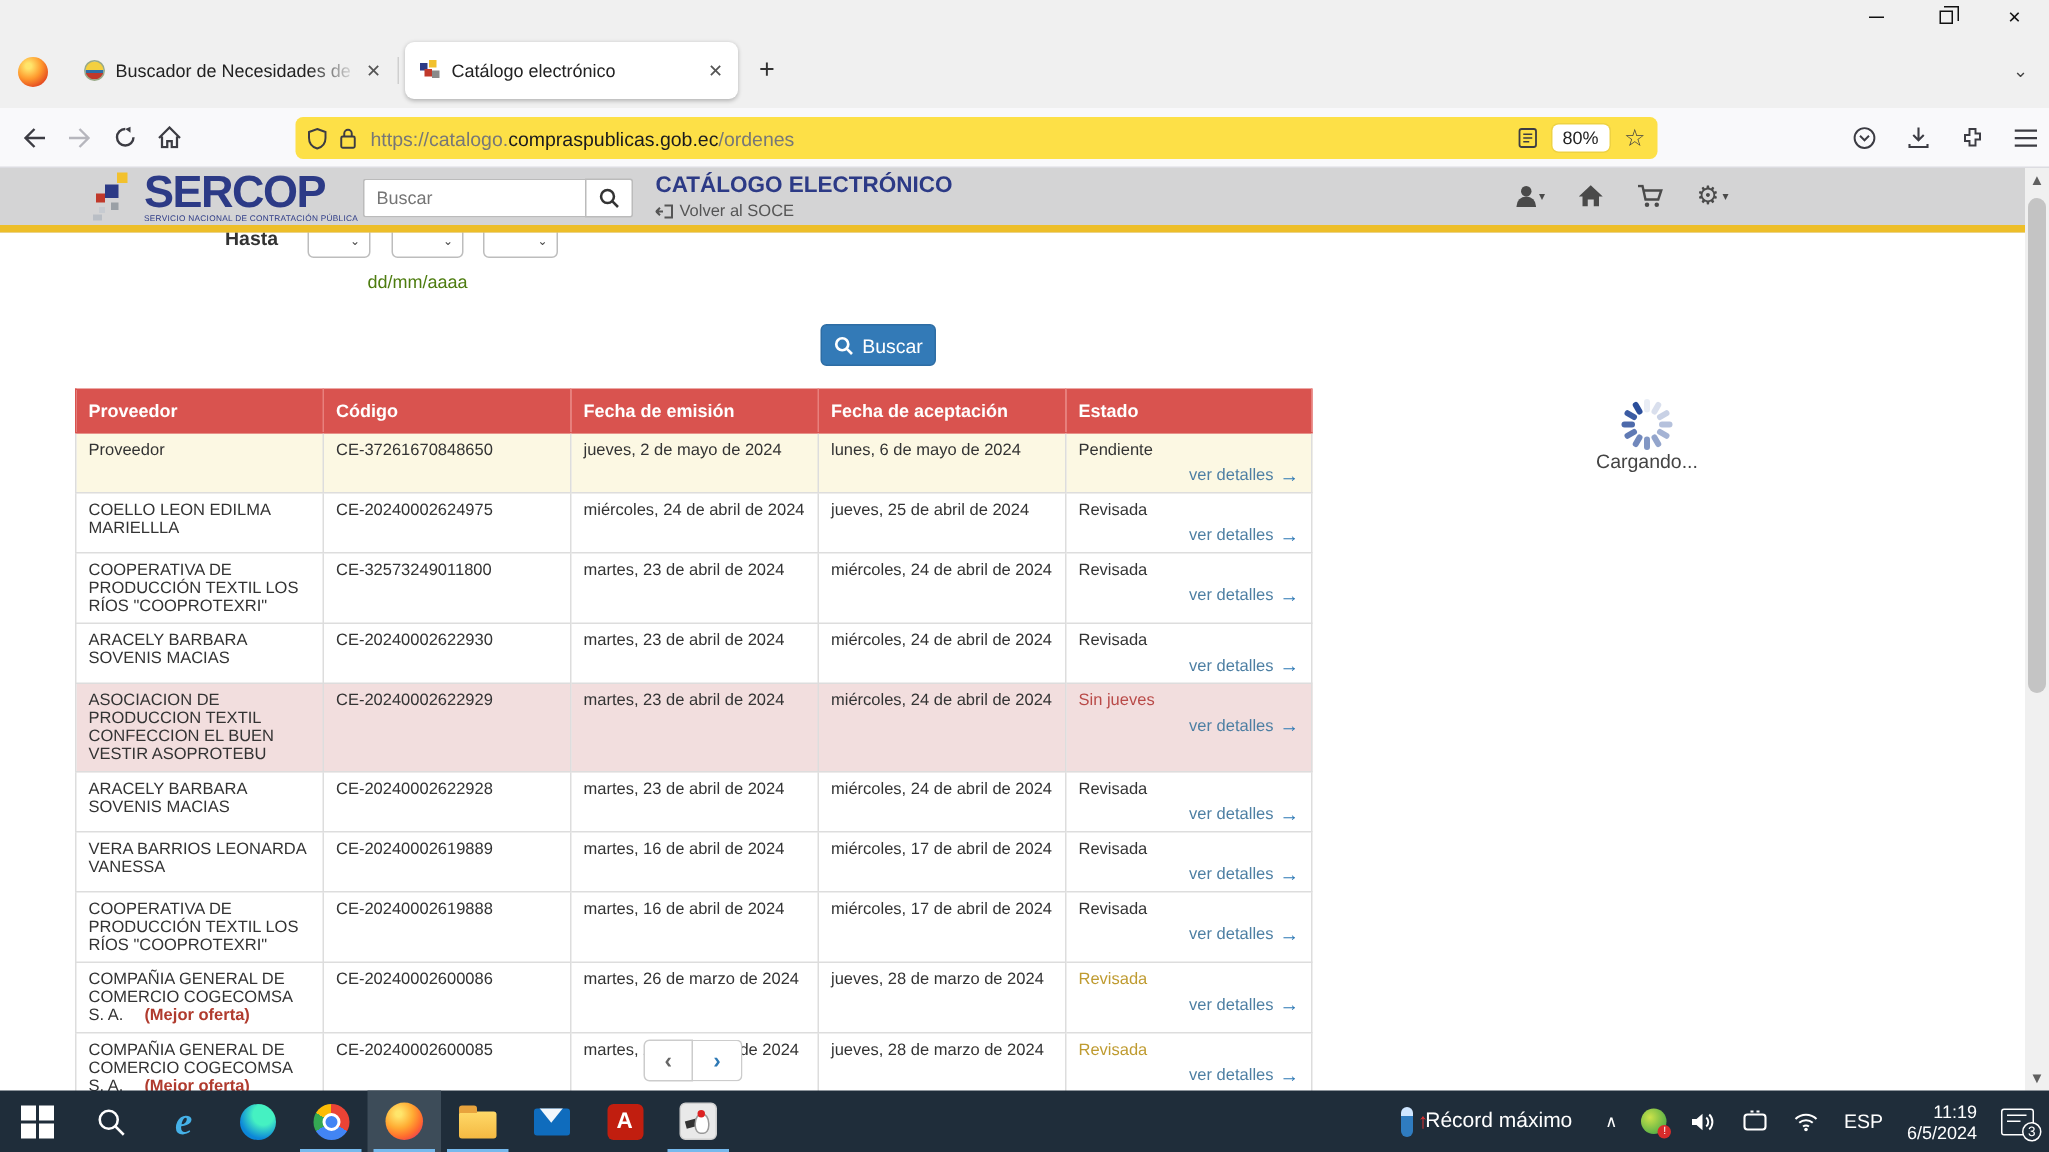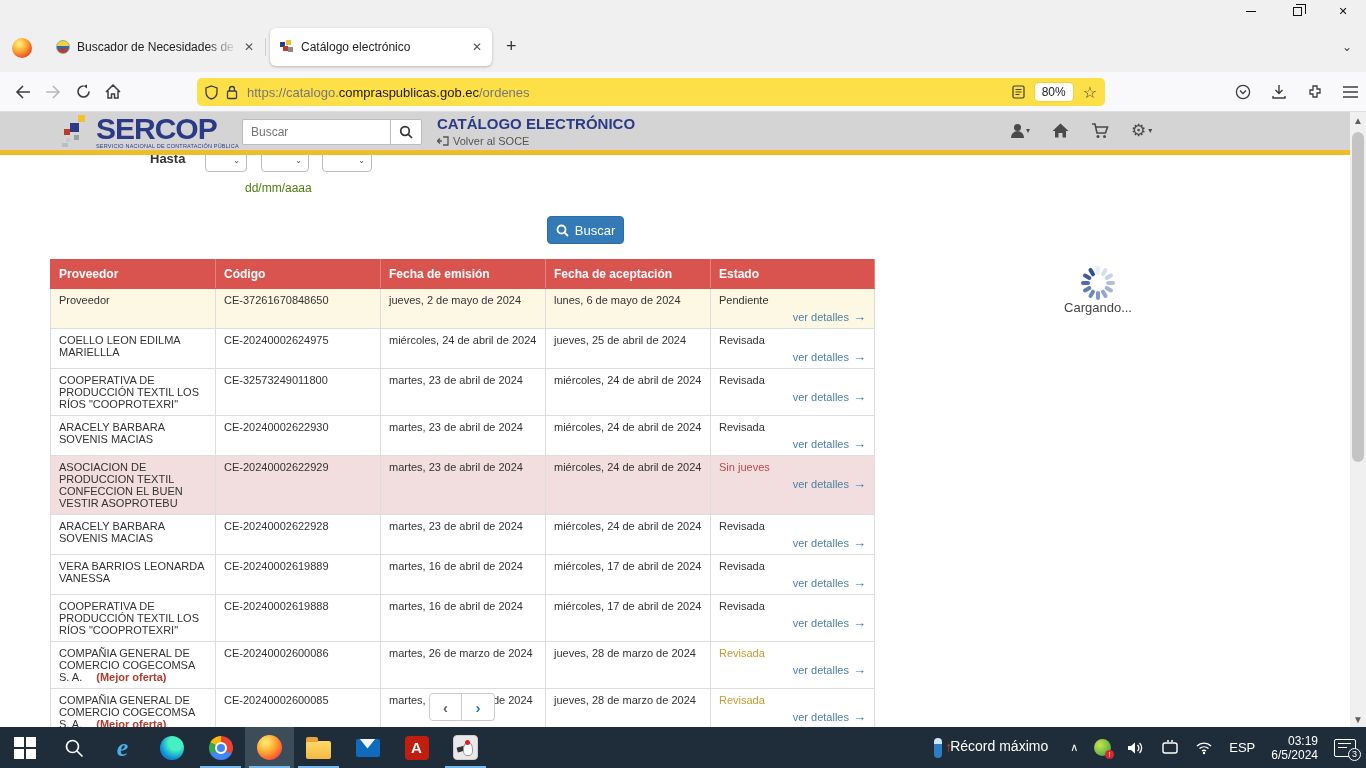--- a/index.html
+++ b/index.html
@@ -609,21 +609,21 @@
           </svg>
       </span>
       <span class="ico">
         <svg width="18" height="14" viewBox="0 0 18 14">
             <path d="M2 5 a10 10 0 0 1 14 0 M4.5 7.5 a7 7 0 0 1 9 0 M7 10 a3.5 3.5 0 0 1 4 0" stroke="#fff" stroke-width="1.4" fill="none"></path>
             <circle cx="9" cy="12" r="1.2" fill="#fff"></circle>
           </svg>
       </span>
       <span class="sys">ESP</span>
       <span class="clock">
-        <div>03:19</div>
+        <div>11:19</div>
         <div>6/5/2024</div>
       </span>
       <span class="notif">
         <i style="top:3px;width:13px"></i>
           <i style="top:7px;width:9px"></i>
         <span class="badge">3</span>
       </span>
     </div>
   </div>
 

